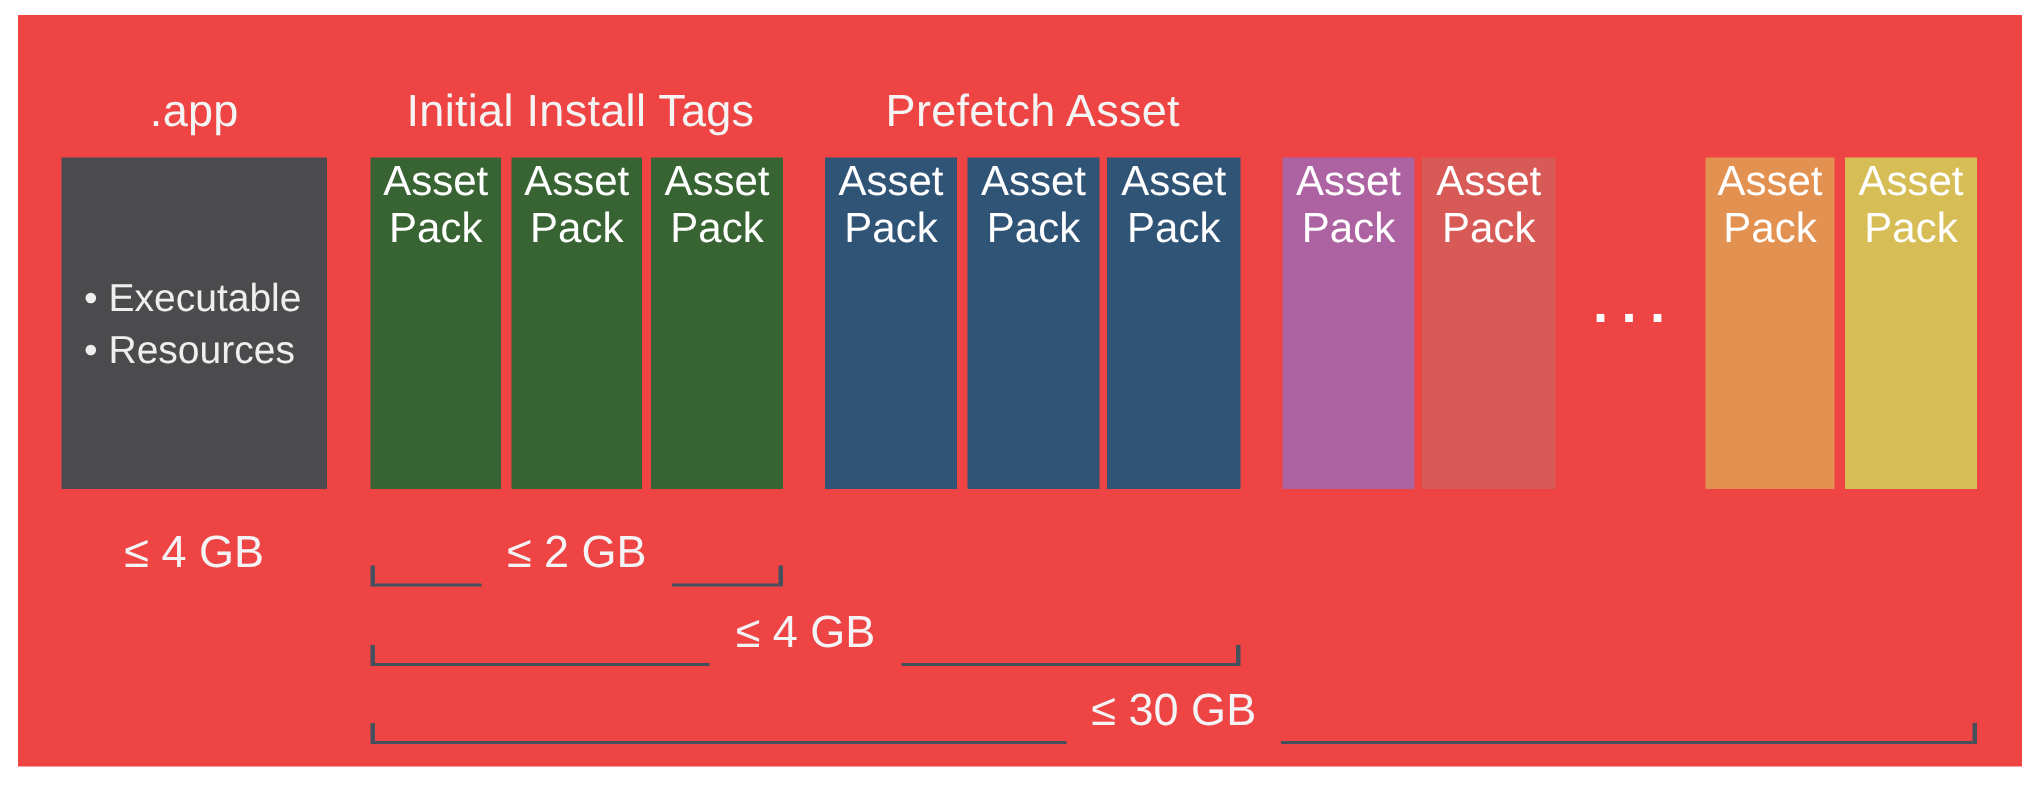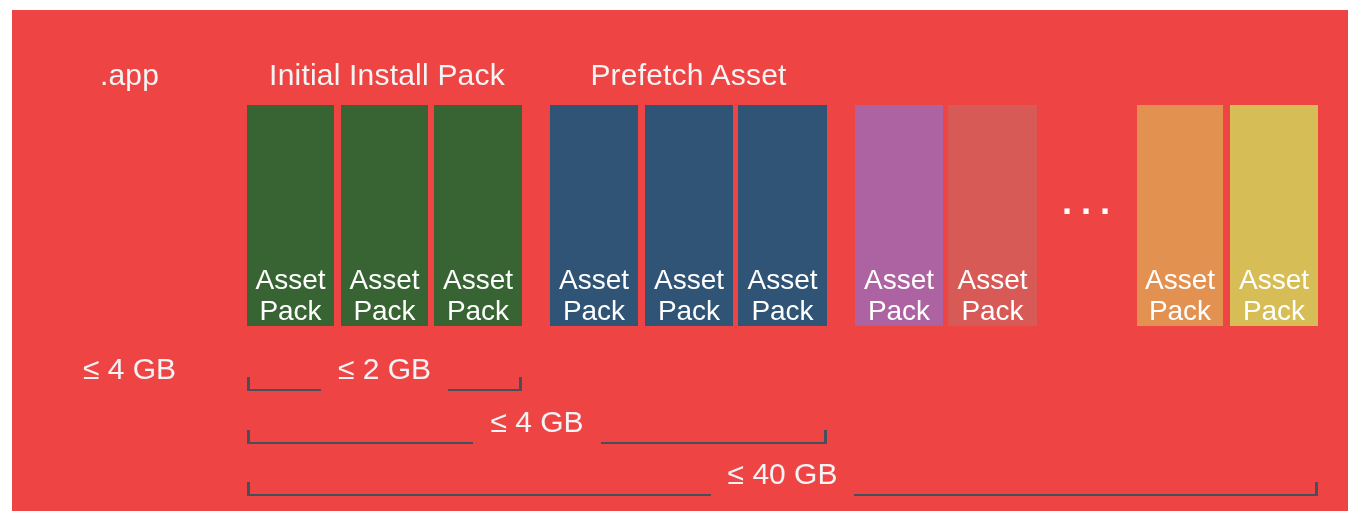--- a/index.html
+++ b/index.html
@@ -43,21 +43,21 @@
     display: flex; align-items: center;
   }
   .bullets {
     display: flex; flex-direction: column; gap: 7px;
     padding-left: 15px;
     color: #efefef;
     font-size: 26px; line-height: 28px;
     white-space: nowrap;
   }
   .pack {
-    display: flex; align-items: flex-end; justify-content: center;
+    display: flex; align-items: flex-start; justify-content: center;
     text-align: center;
     color: #ffffff;
     font-size: 28px; line-height: 31px;
     padding: 0 2px; box-sizing: border-box;
   }
   .pk1 { left: 235px;  width: 87px; }
   .pk2 { left: 329px;  width: 87px; }
   .pk3 { left: 422px;  width: 88px; }
   .pk4 { left: 538px;  width: 88px; }
   .pk5 { left: 633px;  width: 88px; }
@@ -107,23 +107,29 @@
     white-space: nowrap;
   }
 </style>
 </head>
 <body>
 
 <div class="stage">
   <div class="panel" style="background: #ef4444;">
 
     <div class="hlabel hl-app">.app</div>
-    <div class="hlabel hl-initial">Initial Install Pack</div>
+    <div class="hlabel hl-initial">Initial Install Tags</div>
     <div class="hlabel hl-prefetch">Prefetch Asset</div>
 
+    <div class="box app-box" style="background: rgb(75, 75, 77);">
+      <div class="bullets">
+        <div>• Executable</div>
+        <div>• Resources</div>
+      </div>
+    </div>
 
     <div class="box pack pk1" style="background: rgb(55, 100, 50);">
         <span>Asset Pack</span>
       </div>
     <div class="box pack pk2" style="background: rgb(55, 100, 50);">
         <span>Asset Pack</span>
       </div>
     <div class="box pack pk3" style="background: rgb(55, 100, 50);">
         <span>Asset Pack</span>
       </div>
@@ -168,19 +174,19 @@
       <span class="tick" style="background: rgb(70, 80, 92);"></span>
       <span class="seg" style="background: rgb(70, 80, 92);"></span>
       <span class="mlabel">≤ 4 GB</span>
       <span class="seg" style="background: rgb(70, 80, 92);"></span>
       <span class="tick" style="background: rgb(70, 80, 92);"></span>
     </div>
 
     <div class="measure m3">
       <span class="tick" style="background: rgb(70, 80, 92);"></span>
       <span class="seg" style="background: rgb(70, 80, 92);"></span>
-      <span class="mlabel">≤ 40 GB</span>
+      <span class="mlabel">≤ 30 GB</span>
       <span class="seg" style="background: rgb(70, 80, 92);"></span>
       <span class="tick" style="background: rgb(70, 80, 92);"></span>
     </div>
 
   </div>
 </div>
 
 </body></html>

